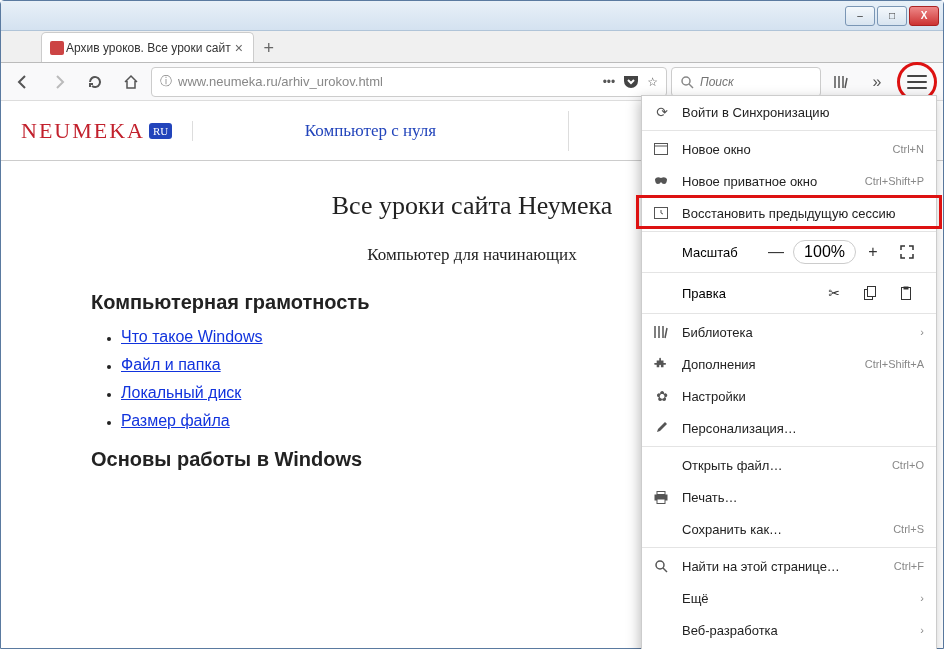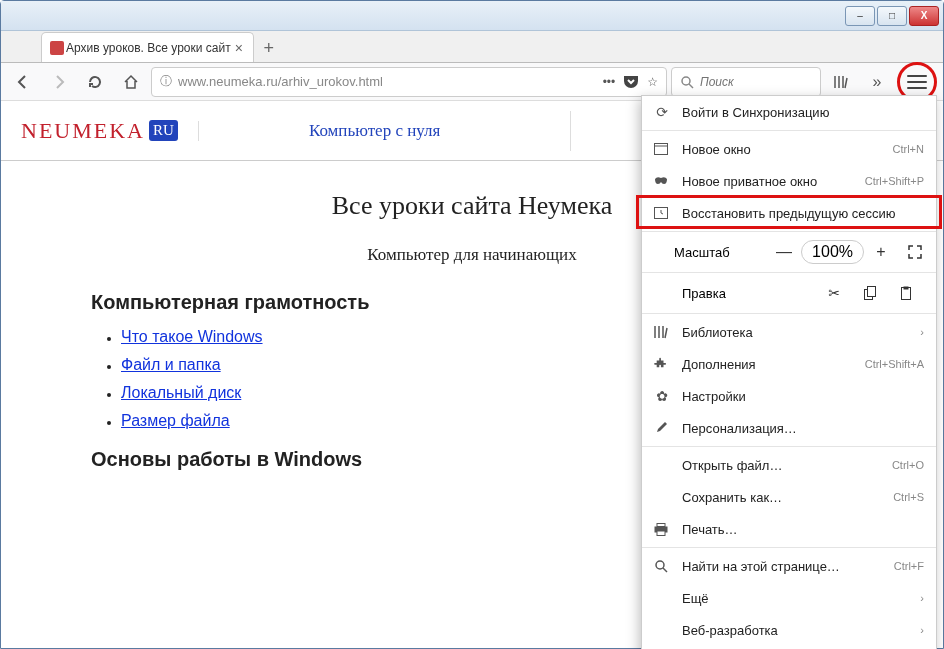--- a/index.html
+++ b/index.html
@@ -29,21 +29,21 @@
   .searchbar { width: 150px; height: 30px; border: 1px solid #ccc; border-radius: 4px; display: flex; align-items: center; padding: 0 8px; gap: 6px; background: #fff; font-style: italic; color: #737373; }
   .menuBtnWrap { position: relative; width: 40px; height: 40px; display: flex; align-items: center; justify-content: center; }
   .menuCircle { position: absolute; width: 40px; height: 40px; border: 3px solid #d11; border-radius: 50%; pointer-events: none; }
   .hamburger { width: 20px; height: 14px; display: flex; flex-direction: column; justify-content: space-between; cursor: pointer; }
   .hamburger span { height: 2px; background: #444; border-radius: 1px; }
 
   
   .content { position: absolute; top: 100px; left: 0; right: 0; bottom: 0; overflow: hidden; background: #fff; }
   .siteheader { height: 60px; border-bottom: 1px solid #ccc; display: flex; align-items: center; padding: 0 20px; gap: 20px; }
   .logo { font-family: Georgia, serif; font-size: 22px; color: #c2202c; letter-spacing: 2px; display: flex; align-items: center; gap: 4px; }
-  .logo .ru { background: #24b; color: #fff; font-size: 15px; padding: 2px 4px; border-radius: 3px; letter-spacing: 0; }
+  .logo .ru { background: #24b; color: #fff; font-size: 11px; padding: 2px 4px; border-radius: 3px; letter-spacing: 0; }
   .navlink { font-size: 17px; color: #24b; font-family: Georgia, serif; cursor: pointer; text-align: center; }
   .navcell { flex: 1; text-align: center; border-left: 1px solid #ddd; padding: 0 12px; }
   
   .page { padding: 30px 90px; font-family: Georgia, serif; color: #222; }
   .page h1 { font-size: 26px; font-weight: normal; text-align: center; margin-bottom: 24px; }
   .page h2 { font-size: 17px; font-weight: normal; text-align: center; margin-bottom: 26px; }
   .page h3 { font-size: 20px; font-weight: bold; margin: 18px 0 14px; font-family: "Segoe UI", sans-serif; }
   .page ul { list-style: disc; padding-left: 30px; }
   .page ul li { margin: 10px 0; }
   .page ul li a { color: #13d; text-decoration: underline; font-family: "Segoe UI", sans-serif; font-size: 16px; }
@@ -54,21 +54,21 @@
   .mrow .icon { width: 16px; text-align: center; color: #555; font-size: 14px; flex-shrink: 0; }
   .mrow .lbl { flex: 1; white-space: nowrap; overflow: hidden; text-overflow: ellipsis; }
   .mrow .shortcut { color: #888; font-size: 11px; }
   .mrow .chev { color: #888; font-size: 11px; }
   .msep { height: 1px; background: #e4e4e4; margin: 2px 0; }
   .mrow.noicon { padding-left: 40px; }
   
   .mrow.highlight { position: relative; z-index: 1; }
   .highlightBox { position: absolute; border: 3px solid #d11; pointer-events: none; z-index: 2; }
 
-  .zoomrow { display: flex; align-items: center; height: 36px; padding: 0 4px; gap: 0; }
+  .zoomrow { display: flex; align-items: center; height: 36px; padding: 0 12px; gap: 0; }
   .zoomrow .lbl { flex: 1; padding-left: 28px; }
   .zoomrow .zbtn { width: 34px; height: 28px; display: flex; align-items: center; justify-content: center; font-size: 16px; color: #333; cursor: pointer; }
   .zoomrow .zpct { border: 1px solid #ccc; border-radius: 12px; padding: 2px 10px; font-size: 16px; }
   
   .editrow { display: flex; align-items: center; height: 36px; padding: 0 12px; }
   .editrow .lbl { flex: 1; padding-left: 28px; }
   .editrow .ebtn { width: 36px; height: 28px; display: flex; align-items: center; justify-content: center; color: #333; cursor: pointer; font-size: 14px; }
 
   svg { display: block; }
 </style>
@@ -284,34 +284,34 @@
             <path d="M11 1l2 2-7 7-3 1 1-3z" fill="#555"></path>
           </svg>
       </span>
       <span class="lbl">Персонализация…</span>
     </div>
     <div class="msep"></div>
     <div class="mrow noicon">
       <span class="lbl">Открыть файл…</span>
       <span class="shortcut">Ctrl+O</span>
     </div>
-    <div class="mrow noicon">
-      <span class="lbl">Сохранить как…</span>
-      <span class="shortcut">Ctrl+S</span>
-    </div>
     <div class="mrow">
       <span class="icon">
         <svg width="14" height="13" viewBox="0 0 14 13">
             <rect x="3" y="0.5" width="8" height="3" fill="none" stroke="#555"></rect>
             <rect x="0.5" y="3.5" width="13" height="6" fill="#555"></rect>
             <rect x="3" y="8" width="8" height="4.5" fill="#fff" stroke="#555"></rect>
           </svg>
       </span>
       <span class="lbl">Печать…</span>
     </div>
+    <div class="mrow noicon">
+      <span class="lbl">Сохранить как…</span>
+      <span class="shortcut">Ctrl+S</span>
+    </div>
     <div class="msep"></div>
     <div class="mrow">
       <span class="icon">
         <svg width="14" height="14" viewBox="0 0 14 14">
             <circle cx="6" cy="6" r="4" fill="none" stroke="#555" stroke-width="1.5"></circle>
             <line x1="9" y1="9" x2="13" y2="13" stroke="#555" stroke-width="1.5"></line>
           </svg>
       </span>
       <span class="lbl">Найти на этой странице…</span>
       <span class="shortcut">Ctrl+F</span>

